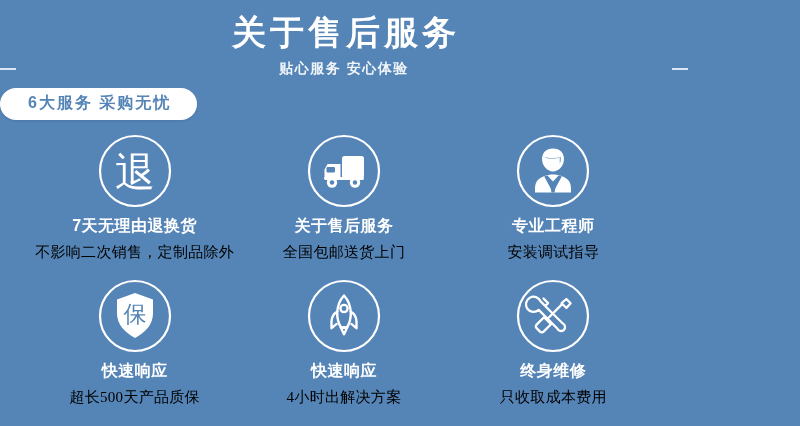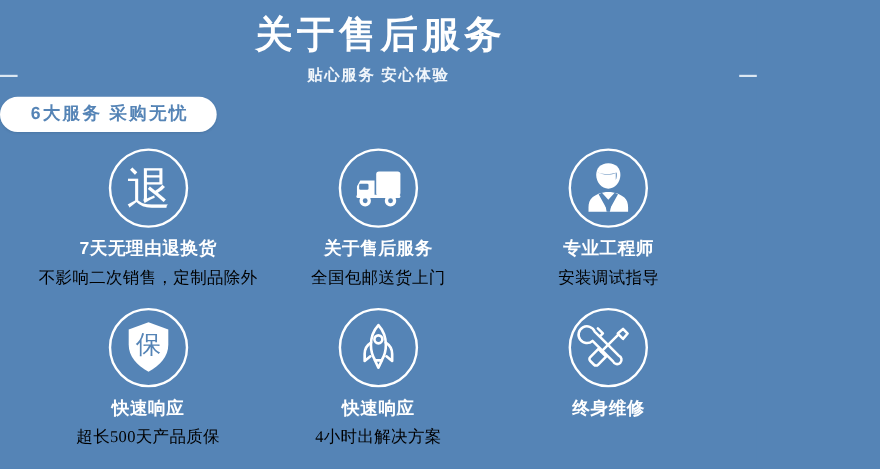--- a/index.html
+++ b/index.html
@@ -226,16 +226,17 @@
 
             <path d="M27.5 19.5 l4.6 4.6 -2.9 2.9 -4.6-4.6 a7.6 7.6 0 1 0 -1.9 8.5 l18.6 18.6 a4 4 0 1 0 5.2-5.2 L27.9 25.7"></path>
 
             <path d="M50.4 20 l4.2 4.2 -4.2 4.8 -4.8-4.8 z"></path>
             <path d="M45.9 25.4 L30.6 40.7"></path>
             <path d="M28 38.2 l-7.4 7.4 a2.5 2.5 0 0 0 0 3.6 l3.4 3.4 a2.5 2.5 0 0 0 3.6 0 l7.4-7.4 z"></path>
           </g>
         </svg>
       </div>
       <div class="cell-title">终身维修</div>
+      <div class="cell-sub">只收取成本费用</div>
     </div>
 
   </div>
 </div>
 
 </body></html>

